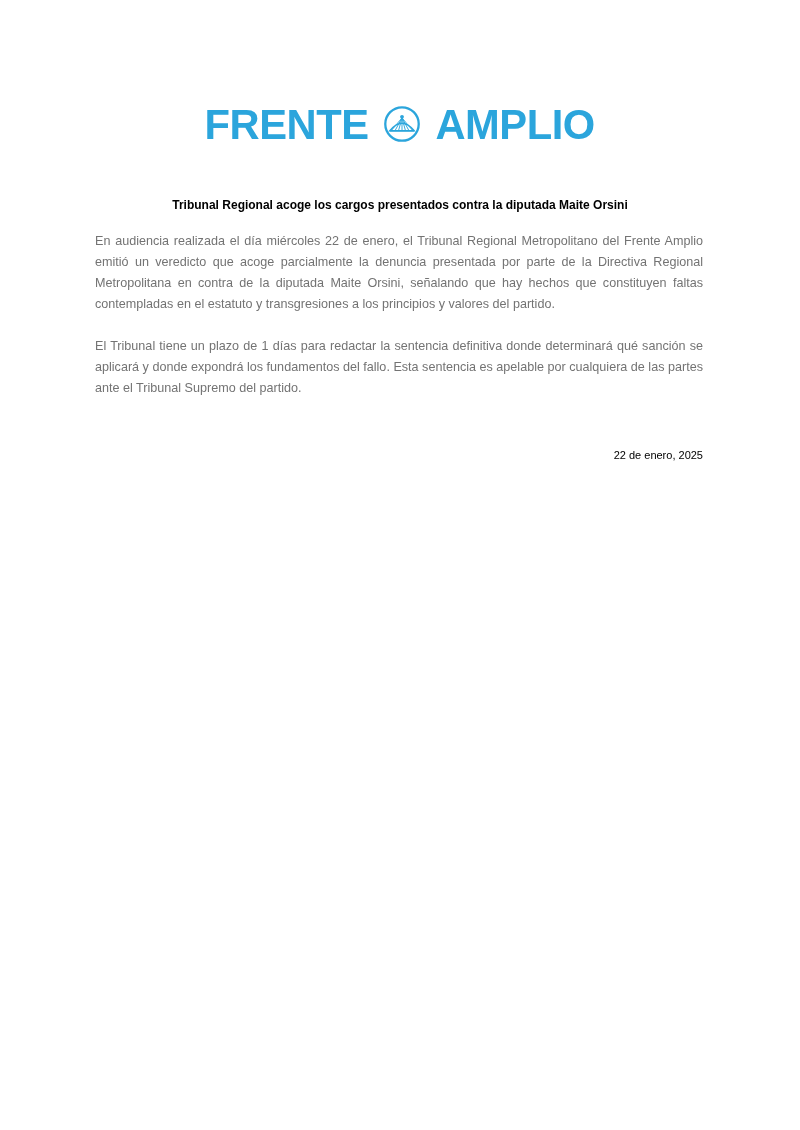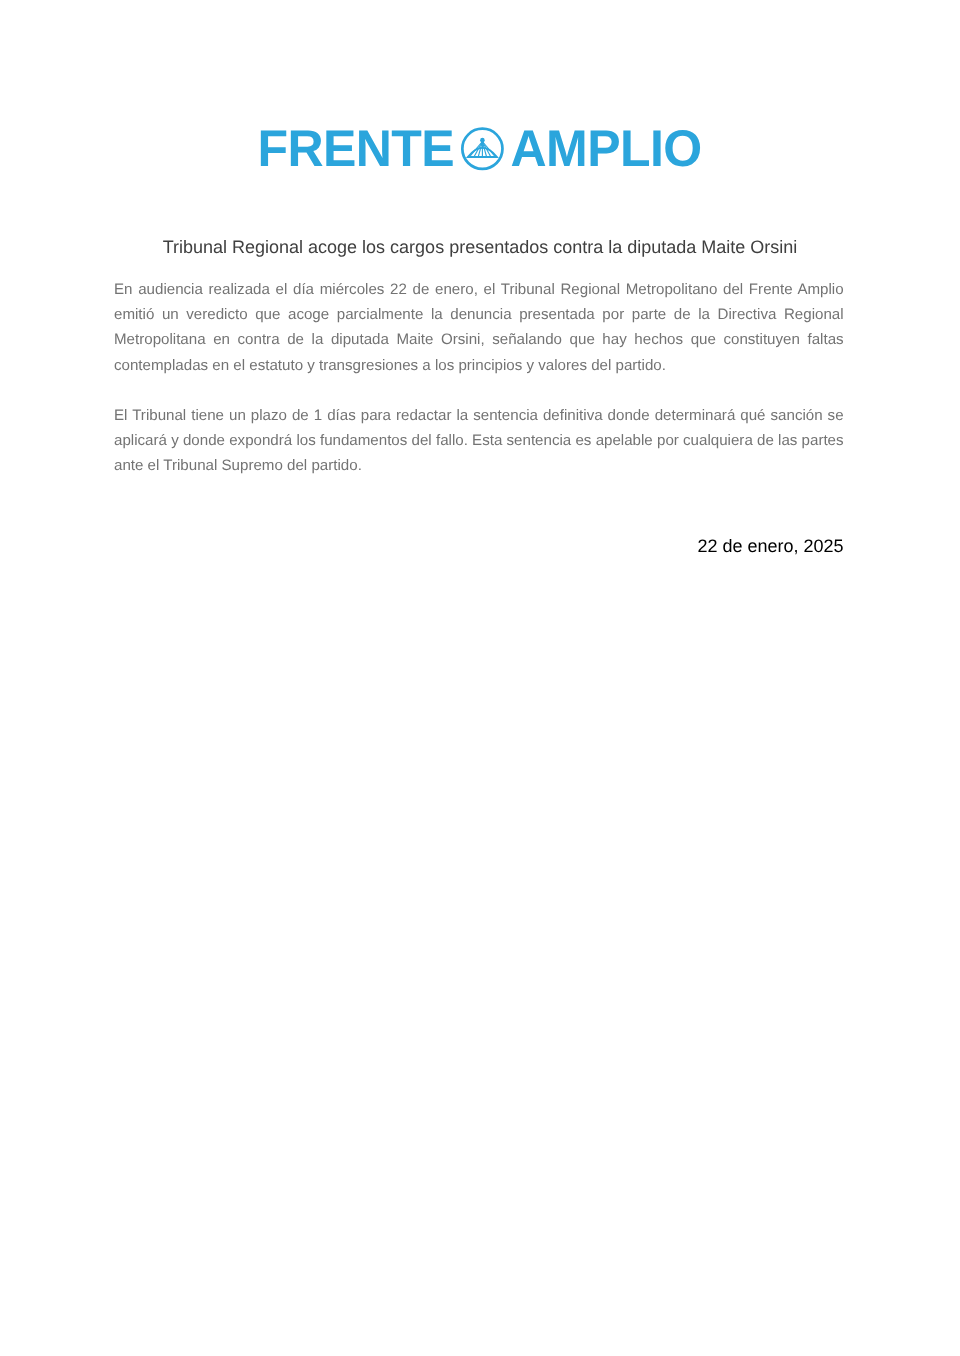--- a/index.html
+++ b/index.html
@@ -31,21 +31,21 @@
     width: 800px;
     height: 56px;
     display: flex;
     align-items: center;
     justify-content: center;
   }
   .logo-wordmark {
     display: flex;
     align-items: center;
     justify-content: center;
-    gap: 0px;
+    gap: 10px;
     text-align: right;
   }
   .logo-text {
     font-family: "Liberation Sans", sans-serif;
     font-weight: bold;
     font-size: 43px;
     letter-spacing: -0.5px;
     color: #2BA5DC;
     line-height: 1;
     font-stretch: condensed;
@@ -58,23 +58,23 @@
     display: block;
   }
 
   
   .doc-title {
     position: absolute;
     left: 95px;
     top: 188px;
     width: 610px;
     text-align: center;
-    font-size: 15px;
-    font-weight: normal;
-    color: #404040;
+    font-size: 12px;
+    font-weight: bold;
+    color: #000000;
     line-height: 18px;
   }
 
   
   .body-wrap {
     position: absolute;
     left: 95px;
     top: 231px;
     width: 608px;
   }
@@ -90,21 +90,21 @@
     margin-bottom: 0;
   }
 
   
   .doc-date {
     position: absolute;
     left: 95px;
     top: 445px;
     width: 608px;
     text-align: right;
-    font-size: 15px;
+    font-size: 11px;
     line-height: 21px;
     color: #000000;
   }
 </style>
 </head>
 <body>
 
 <div class="page">
 
   <div class="logo-block">

